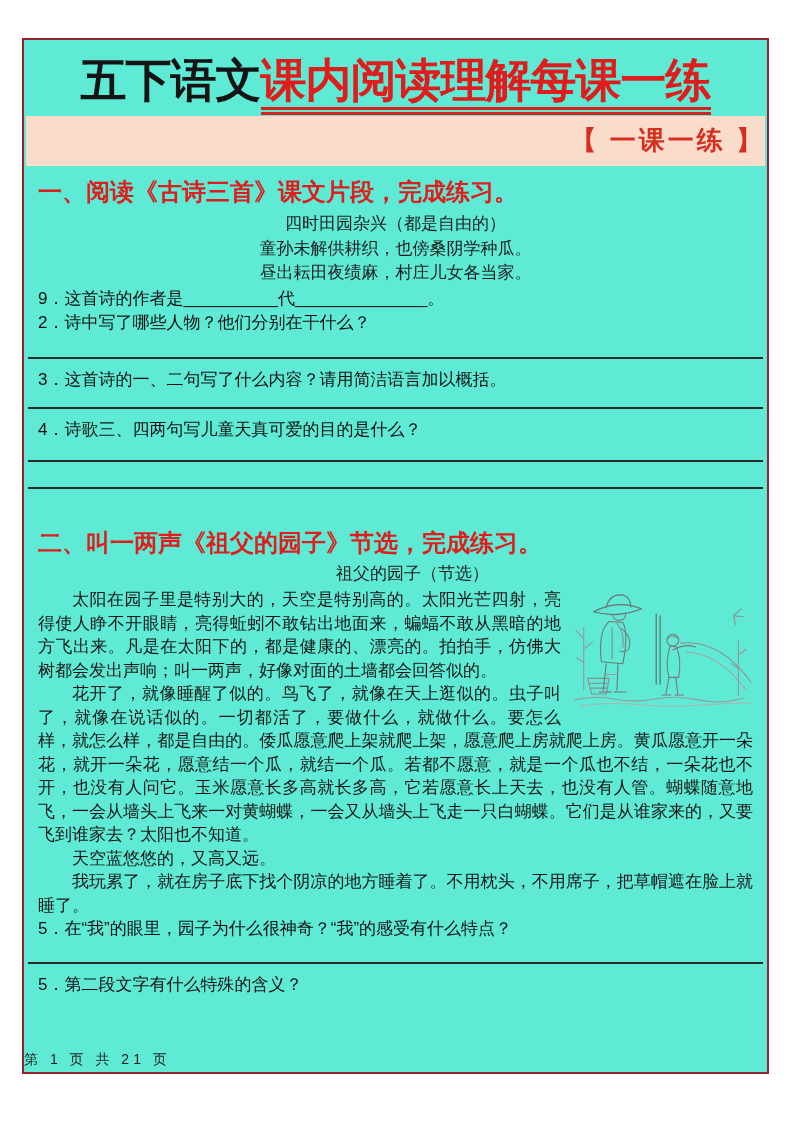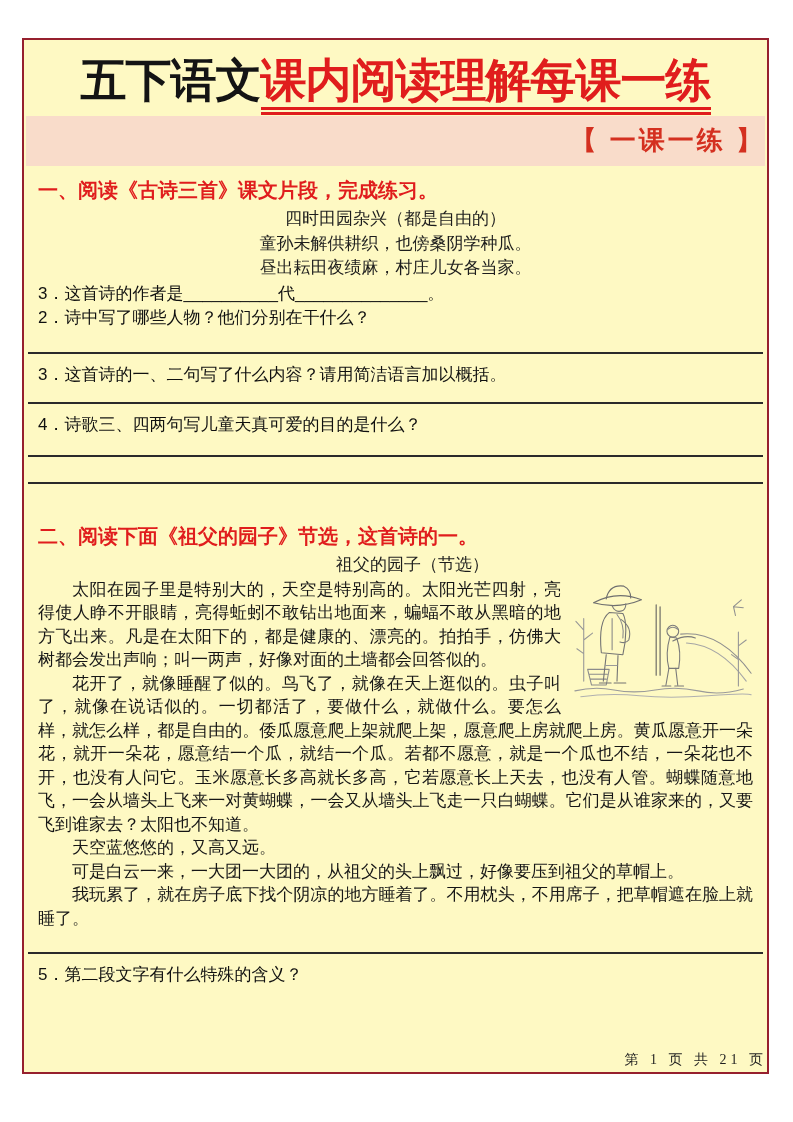--- a/index.html
+++ b/index.html
@@ -11,21 +11,21 @@
     position: relative;
     width: 793px; height: 1122px;
     background: #ffffff;
     overflow: hidden;
   }
   .frame {
     position: absolute;
     left: 22px; top: 38px;
     width: 747px; height: 1036px;
     border: 2px solid #96202e;
-    background: #fef9c3;
+    background: #5eead4;
     box-sizing: border-box;
   }
   .title {
     margin: 14px 4px 9px;
     text-align: center;
     font-size: 46px;
     font-weight: 700;
     letter-spacing: -1px;
     white-space: nowrap;
     line-height: 1.15;
@@ -41,21 +41,21 @@
     background: #f9dcca;
     text-align: right;
     padding: 7px 0 8px;
     font-size: 26px;
     font-weight: 700;
     color: #d43020;
     letter-spacing: 3px;
   }
   .sec-heading {
     color: #e01d1d;
-    font-size: 20px;
+    font-size: 24px;
     font-weight: 700;
     margin: 12px 14px 5px;
     line-height: 1.2;
   }
   .sec2-heading { margin-top: 40px; }
   .poem {
     text-align: center;
     font-size: 17px;
     line-height: 24px;
     color: #1d1d1d;
@@ -84,41 +84,39 @@
   .al-q3 { margin-top: 15px; }
   .al-q4a { margin-top: 18px; margin-bottom: 0; }
   .al-q4b { margin-top: 25px; margin-bottom: 0; }
   .al-q5 { margin-top: 21px; margin-bottom: 9px; }
   .passage {
     margin: 0 14px;
     font-size: 17px;
     line-height: 23.5px;
     color: #161616;
     text-align: justify;
-    font-family: Liberation Mono, monospace;
   }
   .passage p {
     margin: 0;
     text-indent: 2em;
   }
   .illus {
     float: right;
     width: 186px;
     height: 128px;
     margin: -4px -4px 2px 10px;
   }
   .footer {
     position: absolute;
     left: 0; right: 0; bottom: 3px;
-    text-align: right;
-    font-family: Liberation Serif, serif;
+    text-align: left;
+    font-family: Liberation Sans, sans-serif;
     font-size: 14px;
     letter-spacing: 4px;
     color: #1f1f1f;
-    padding-left: 28px;
   }
 </style>
 </head>
 <body>
 
 <div class="page">
   <div class="frame">
 
     <h1 class="title"><span class="t-black">五下语文</span><span class="t-red">课内阅读理解每课一练</span></h1>
 
@@ -127,32 +125,32 @@
     </div>
 
     <h2 class="sec-heading">一、阅读《古诗三首》课文片段，完成练习。</h2>
 
     <div class="poem">
       <div class="poem-title">四时田园杂兴（都是自由的）</div>
       <div class="poem-line">童孙未解供耕织，也傍桑阴学种瓜。</div>
       <div class="poem-line">昼出耘田夜绩麻，村庄儿女各当家。</div>
     </div>
 
-    <div class="q q1">3．这首诗的作者是__________代______________。</div>
+    <div class="q q1">9．这首诗的作者是__________代______________。</div>
     <div class="q">2．诗中写了哪些人物？他们分别在干什么？</div>
     <div class="answer-line"></div>
 
     <div class="q">3．这首诗的一、二句写了什么内容？请用简洁语言加以概括。</div>
     <div class="answer-line al-q3"></div>
 
     <div class="q">4．诗歌三、四两句写儿童天真可爱的目的是什么？</div>
     <div class="answer-line al-q4a"></div>
     <div class="answer-line al-q4b"></div>
 
-    <h2 class="sec-heading sec2-heading">二、阅读下面《祖父的园子》节选，这首诗的一。</h2>
+    <h2 class="sec-heading sec2-heading">二、叫一两声《祖父的园子》节选，完成练习。</h2>
 
     <div class="passage-title">祖父的园子（节选）</div>
 
     <div class="passage">
       <svg class="illus" viewBox="0 0 190 130" fill="none" stroke="#8f8f8f" stroke-width="1.1" stroke-linecap="round" stroke-linejoin="round">
 
         <path d="M4,118 q20,-5 40,-1 t42,0 t44,1 t46,-2" stroke="#9a9a9a"></path>
         <path d="M10,124 q30,-4 60,-1 t70,0 t44,-1" stroke="#b0b0b0"></path>
 
         <path d="M13,44 V108 M13,56 l-8,-9 M13,66 l9,-7 M13,80 l-7,-5" stroke="#979797"></path>
@@ -181,23 +179,23 @@
 
         <path d="M112,60 Q152,56 184,100" stroke="#8f8f8f"></path>
         <path d="M118,69 Q152,71 179,108" stroke="#a5a5a5"></path>
 
         <path d="M166,32 l8,-7 m-8,7 l10,1 m-10,-1 l2,9" stroke="#8f8f8f"></path>
         <path d="M171,58 V113 M171,72 l8,-6 M171,86 l-7,-5" stroke="#979797"></path>
       </svg>
       <p>太阳在园子里是特别大的，天空是特别高的。太阳光芒四射，亮得使人睁不开眼睛，亮得蚯蚓不敢钻出地面来，蝙蝠不敢从黑暗的地方飞出来。凡是在太阳下的，都是健康的、漂亮的。拍拍手，仿佛大树都会发出声响；叫一两声，好像对面的土墙都会回答似的。</p>
       <p>花开了，就像睡醒了似的。鸟飞了，就像在天上逛似的。虫子叫了，就像在说话似的。一切都活了，要做什么，就做什么。要怎么样，就怎么样，都是自由的。倭瓜愿意爬上架就爬上架，愿意爬上房就爬上房。黄瓜愿意开一朵花，就开一朵花，愿意结一个瓜，就结一个瓜。若都不愿意，就是一个瓜也不结，一朵花也不开，也没有人问它。玉米愿意长多高就长多高，它若愿意长上天去，也没有人管。蝴蝶随意地飞，一会从墙头上飞来一对黄蝴蝶，一会又从墙头上飞走一只白蝴蝶。它们是从谁家来的，又要飞到谁家去？太阳也不知道。</p>
       <p>天空蓝悠悠的，又高又远。</p>
-      <p>可是白云一来，一大团一大团的，从祖父的头上飘过，好像要压到祖父的草帽上。</p>
       <p>我玩累了，就在房子底下找个阴凉的地方睡着了。不用枕头，不用席子，把草帽遮在脸上就睡了。</p>
     </div>
 
+    <div class="q">5．在“我”的眼里，园子为什么很神奇？“我”的感受有什么特点？</div>
     <div class="answer-line al-q5"></div>
 
     <div class="q">5．第二段文字有什么特殊的含义？</div>
 
     <div class="footer">第 1 页 共 21 页</div>
   </div>
 </div>
 
 </body></html>

